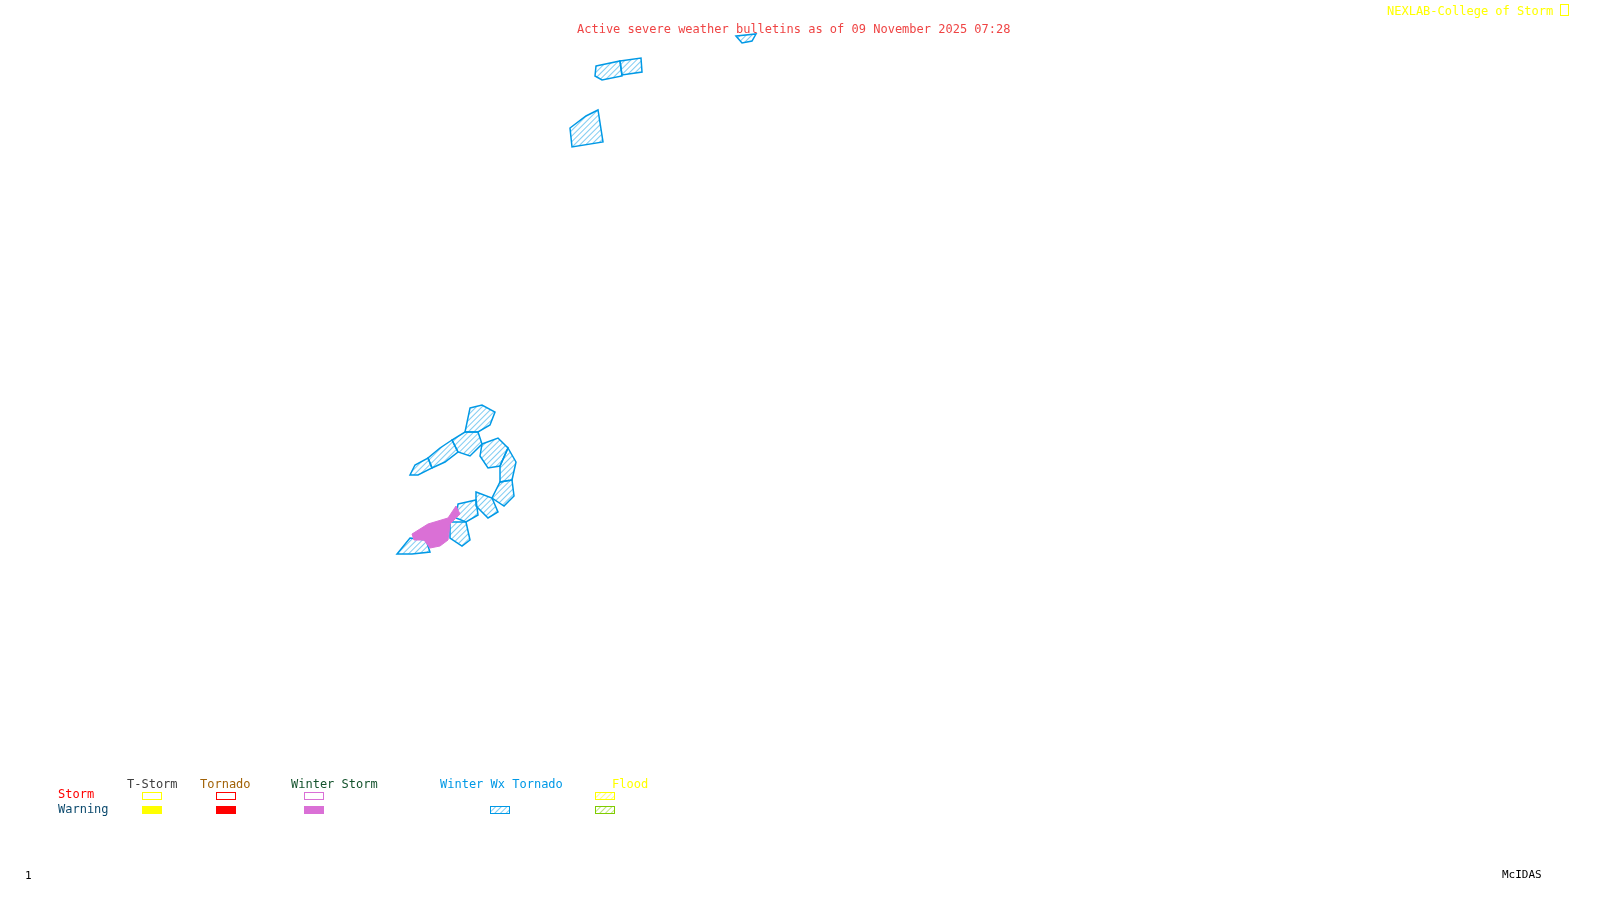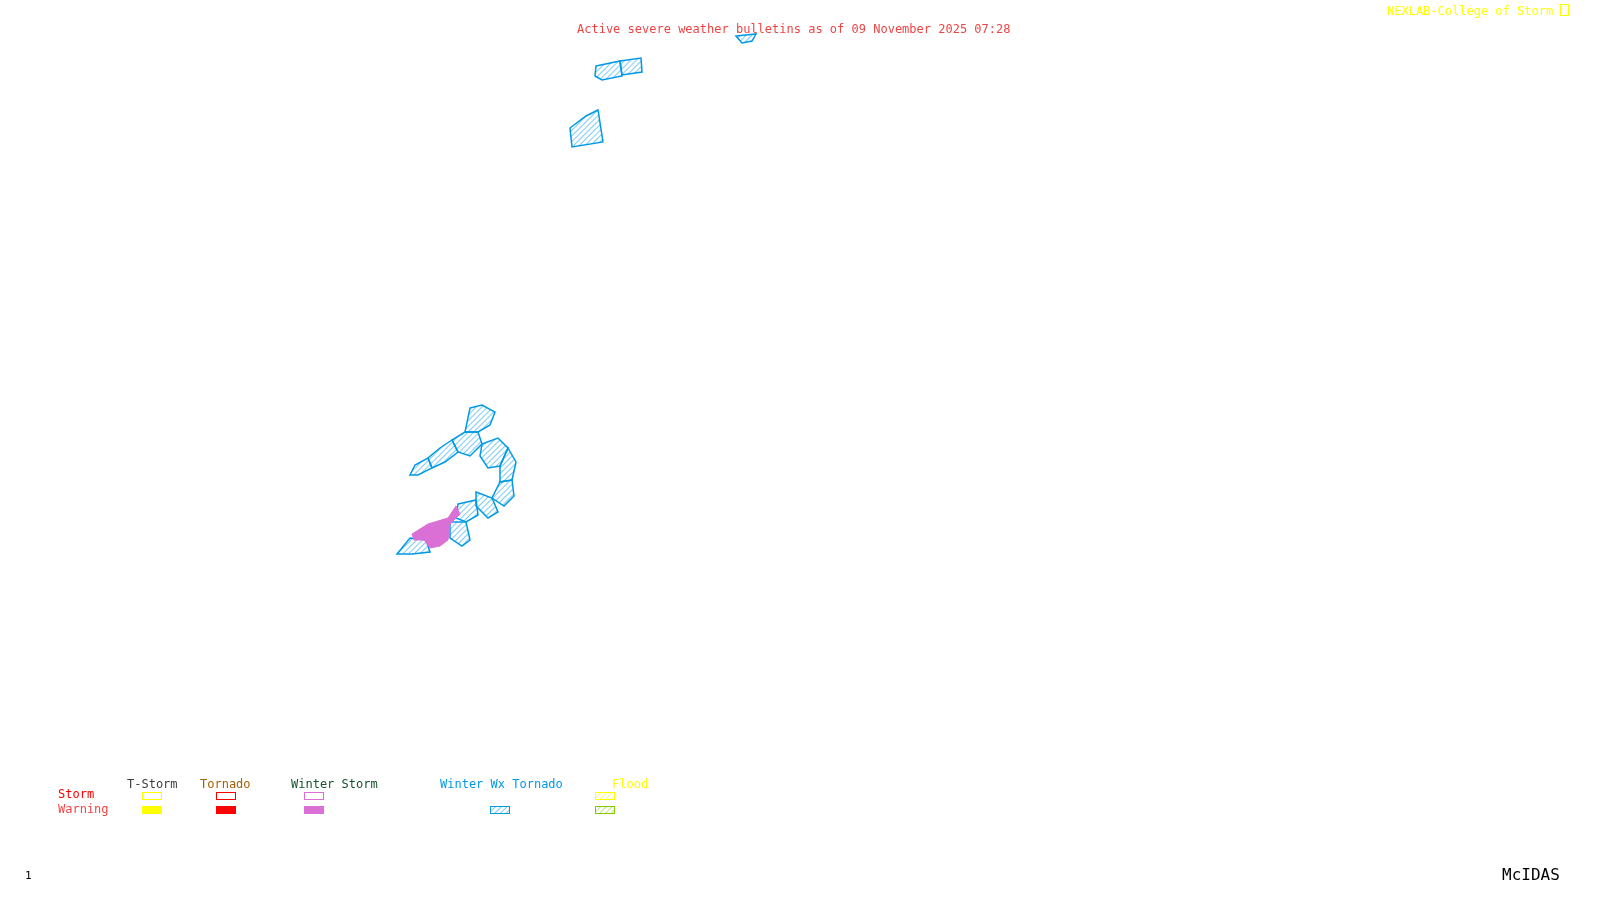--- a/index.html
+++ b/index.html
@@ -2,21 +2,21 @@
 <html><head>
 <meta charset="utf-8">
 <style>
   html, body { margin: 0; padding: 0; background: #ffffff; }
   body { width: 1600px; height: 900px; position: relative; overflow: hidden;
          font-family: "DejaVu Sans Mono", monospace; }
   .txt { position: absolute; font-size: 12px; white-space: nowrap; line-height: 14px; }
   #title { left: 577px; top: 22px; color: #ef4444; }
   #credit { left: 1387px; top: 4px; color: #ffff00; }
   #frame-num { left: 25px; top: 869px; color: #000000; font-size: 11px; }
-  #mcidas { left: 1502px; top: 868px; color: #000000; font-size: 16px; }
+  #mcidas { left: 1502px; top: 868px; color: #000000; font-size: 11px; }
   #map { position: absolute; left: 0; top: 0; }
   .legend-label { position: absolute; font-size: 12px; white-space: nowrap; line-height: 14px; }
   .swatch { position: absolute; width: 20px; height: 8px; box-sizing: border-box; }
 </style>
 </head>
 <body>
 
 <div id="title" class="txt">Active severe weather bulletins as of 09 November 2025 07:28</div>
 <div id="credit" class="txt">
   <span>NEXLAB-College of Storm</span>
@@ -51,21 +51,21 @@
   <polygon points="500,482 512,480 514,496 504,506 492,498" fill="url(#hatch-blue)" stroke="#0099e6" stroke-width="1.5"></polygon>
   <polygon points="476,492 492,498 498,512 488,518 476,506" fill="url(#hatch-blue)" stroke="#0099e6" stroke-width="1.5"></polygon>
   <polygon points="458,504 476,500 478,515 466,522 456,518" fill="url(#hatch-blue)" stroke="#0099e6" stroke-width="1.5"></polygon>
   <polygon points="450,522 466,522 470,540 462,546 450,538" fill="url(#hatch-blue)" stroke="#0099e6" stroke-width="1.5"></polygon>
   <polygon points="410,538 426,540 430,552 412,554 397,554" fill="url(#hatch-blue)" stroke="#0099e6" stroke-width="1.5"></polygon>
 
   <polygon points="412,534 428,524 448,518 456,506 460,514 450,524 448,540 440,546 430,548 424,540 414,540" fill="#da70d6" stroke="#da70d6" stroke-width="1"></polygon>
 </svg>
 
 <div class="legend-label" style="left:58px;top:787px;color:#ff0000;">Storm</div>
-<div class="legend-label" style="left:58px;top:802px;color:#ef4444;">Warning</div>
+<div class="legend-label" style="left:58px;top:802px;color:#0c4a6e;">Warning</div>
 
 <div class="legend-label" style="left:127px;top:777px;color:#404040;text-align:center;">T-Storm</div>
 <div class="swatch" style="left:142px;top:792px;border:1px solid #ffff00;"></div>
 <div class="swatch" style="left:142px;top:806px;background:#ffff00;"></div>
 
 <div class="legend-label" style="left:200px;top:777px;color:#a16207;">Tornado</div>
 <div class="swatch" style="left:216px;top:792px;border:1px solid #ff0000;"></div>
 <div class="swatch" style="left:216px;top:806px;background:#ff0000;"></div>
 
 <div class="legend-label" style="left:268px;top:777px;color:#14532d;margin-left:23px;">Winter Storm</div>

